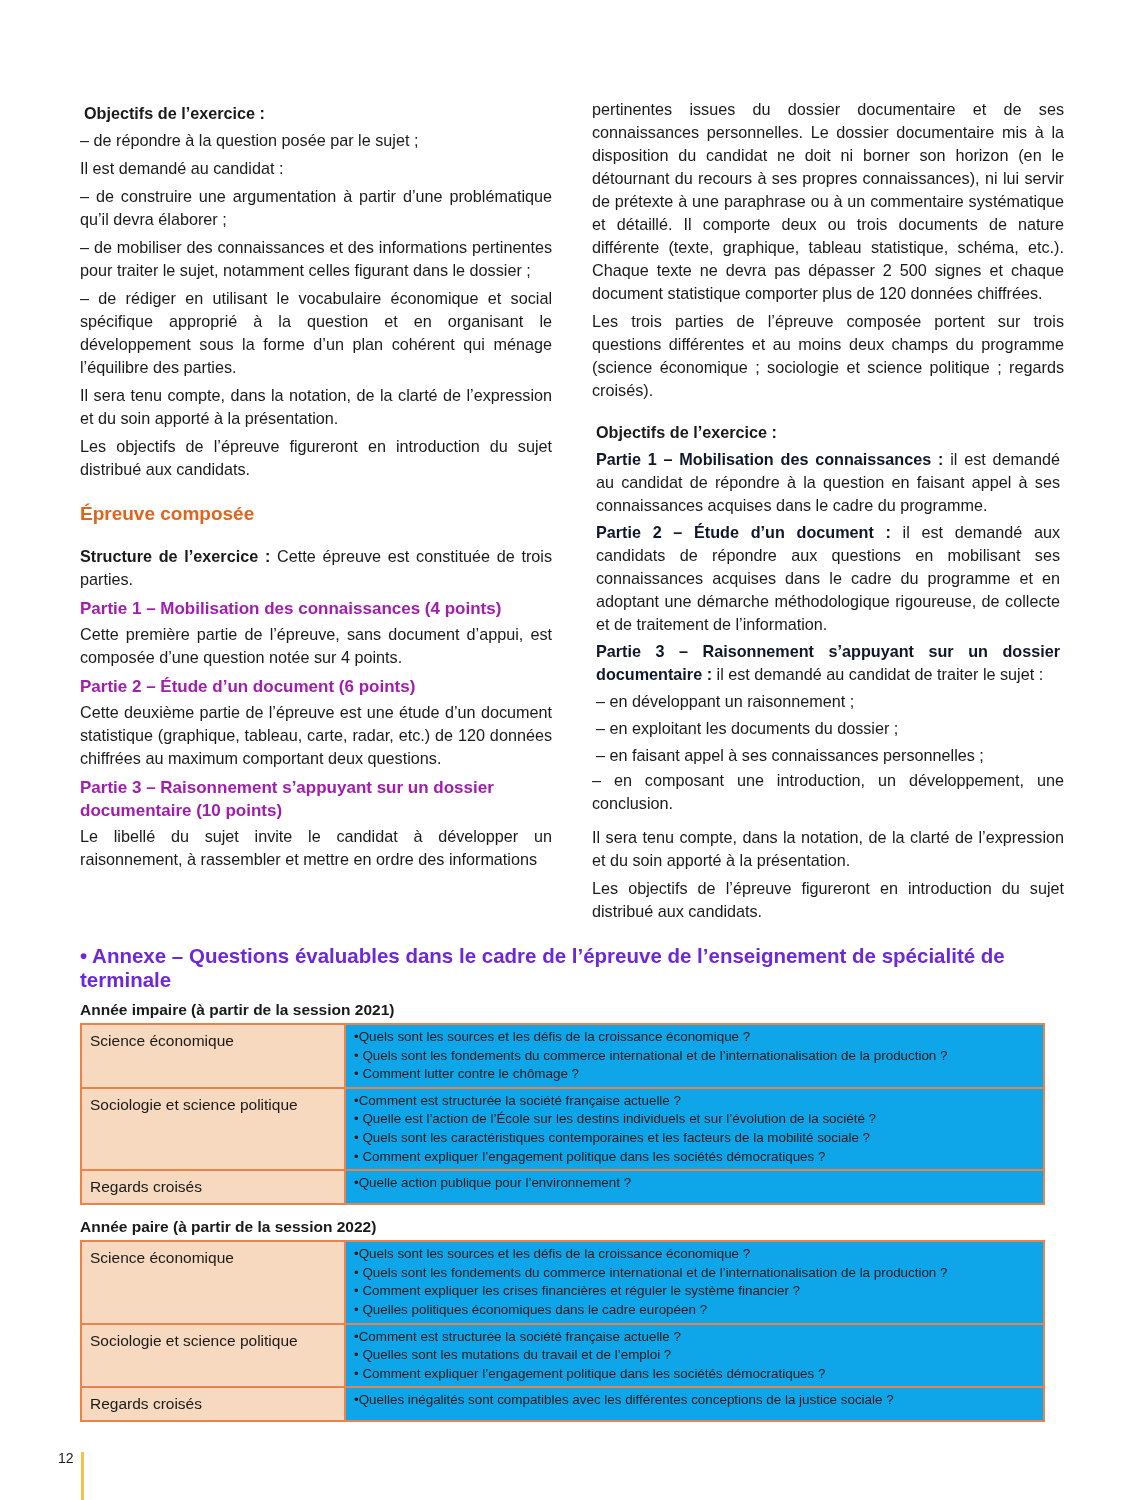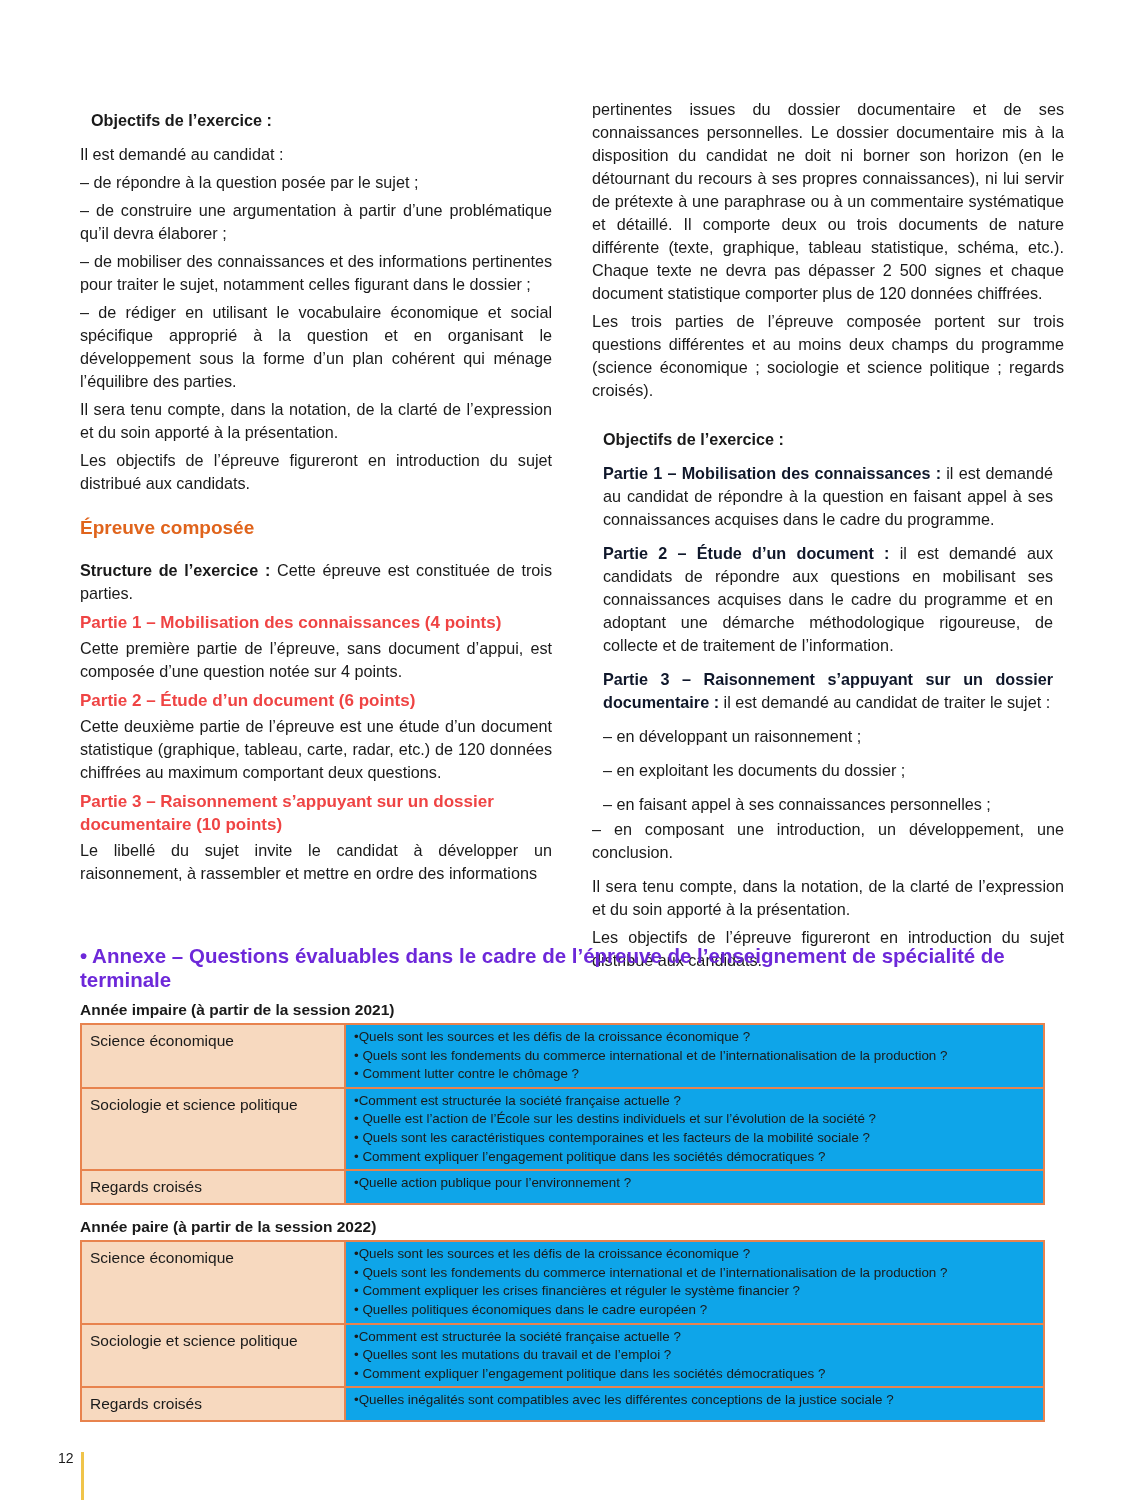--- a/index.html
+++ b/index.html
@@ -2,46 +2,46 @@
 <html><head>
 <meta charset="utf-8">
 <style>
   html, body { margin:0; padding:0; background:#ffffff; }
   body { width:1125px; height:1500px; position:relative; overflow:hidden;
          font-family:"Liberation Sans", sans-serif; color:#1a1a1a; }
   .col { position:absolute; top:98px; width:472px; font-size:16.2px; line-height:23px; text-align:justify; }
   .col-left { left:80px; }
   .col-right { left:592px; }
   .col p { margin:0 0 5px 0; }
-  .col p.tight { margin:11px; }
+  .col p.tight { margin:4px; }
   .bold { font-weight:bold; }
   .violet { color:#0f172a; font-weight:bold; }
   .h-orange { color:#e0641c; font-weight:bold; font-size:19px; margin:20px 0 18px 0; line-height:26px; }
-  .h-violet { color:#ef4444; font-weight:bold; font-size:17px; line-height:23px; margin:6px 0 3px 0; text-align:left; }
+  .h-violet { color:#a21caf; font-weight:bold; font-size:17px; line-height:23px; margin:6px 0 3px 0; text-align:left; }
   .gap { height:10px; }
 
   .annex { position:absolute; left:80px; top:944px; width:965px; }
   .annex-title { color:#6d28d9; font-weight:bold; font-size:20.5px; line-height:24px; margin:0 0 8px 0; }
   .year-title { font-weight:bold; font-size:15.5px; margin:0 0 3px 0; line-height:20px; }
   table.q { width:965px; border-collapse:collapse; margin-bottom:12px; }
   table.q td { border:2px solid #e8834e; vertical-align:top; }
   table.q td.cat { width:246px; background:#f7d9bf; font-size:15.5px; padding:6px 8px; line-height:20px; }
   table.q td.qs { background:#0ea5e9; font-size:13.4px; line-height:18.6px; padding:3px 8px 3px 8px; }
   .qline { display:block; white-space:nowrap; }
 
   .page-num { position:absolute; left:58px; top:1450px; font-size:14px; }
   .page-bar { position:absolute; left:81px; top:1452px; width:3px; height:48px; background:#f0c44a; }
 </style>
 </head>
 <body>
 
 <div class="col col-left">
   <p class="tight bold">Objectifs de l’exercice :</p>
+  <p>– de répondre à la question posée par le sujet ;</p>
   <p>Il est demandé au candidat :</p>
-  <p>– de répondre à la question posée par le sujet ;</p>
   <p>– de construire une argumentation à partir d’une problématique qu’il devra élaborer ;</p>
   <p>– de mobiliser des connaissances et des informations pertinentes pour traiter le sujet, notamment celles figurant dans le dossier ;</p>
   <p>– de rédiger en utilisant le vocabulaire économique et social spécifique approprié à la question et en organisant le développement sous la forme d’un plan cohérent qui ménage l’équilibre des parties.</p>
   <p>Il sera tenu compte, dans la notation, de la clarté de l’expression et du soin apporté à la présentation.</p>
   <p>Les objectifs de l’épreuve figureront en introduction du sujet distribué aux candidats.</p>
 
   <div class="h-orange">Épreuve composée</div>
 
   <p><span class="bold">Structure de l’exercice :</span><span> Cette épreuve est constituée de trois parties.</span></p>
 

